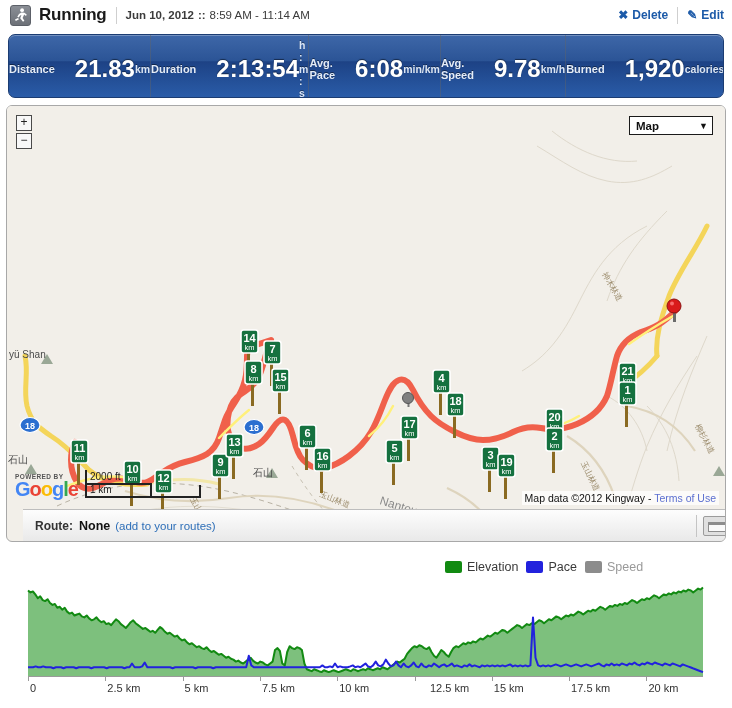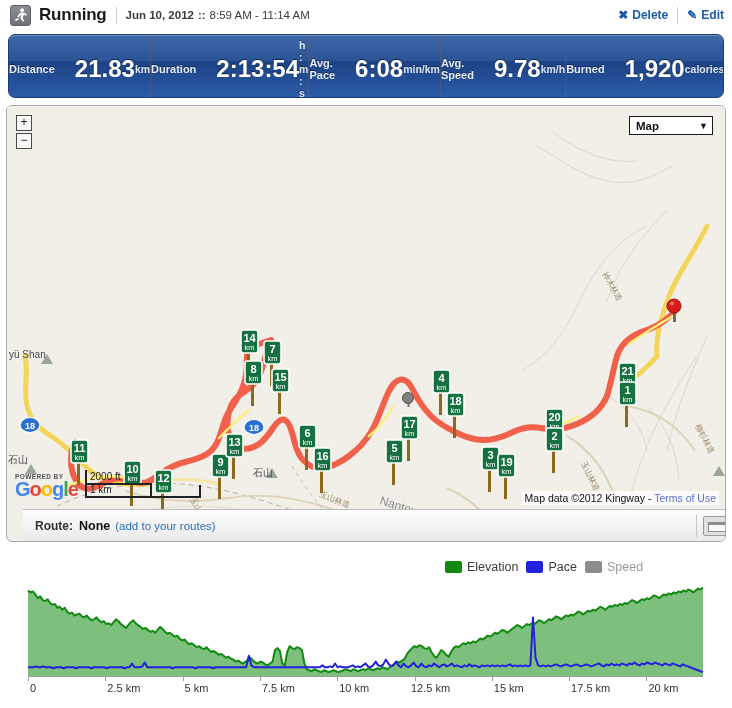--- a/index.html
+++ b/index.html
@@ -555,21 +555,21 @@
           <div class="tlab" style="left: 31px;">0</div>
           <div class="tick" style="left: 105.302px;"></div>
           <div class="tlab" style="left: 108.302px;">2.5 km</div>
           <div class="tick" style="left: 182.604px;"></div>
           <div class="tlab" style="left: 185.604px;">5 km</div>
           <div class="tick" style="left: 259.906px;"></div>
           <div class="tlab" style="left: 262.906px;">7.5 km</div>
           <div class="tick" style="left: 337.208px;"></div>
           <div class="tlab" style="left: 340.208px;">10 km</div>
           <div class="tick" style="left: 414.509px;"></div>
-          <div class="tlab" style="left: 412px;">12.5 km</div>
+          <div class="tlab" style="left: 431px;">12.5 km</div>
           <div class="tick" style="left: 491.811px;"></div>
           <div class="tlab" style="left: 494.811px;">15 km</div>
           <div class="tick" style="left: 569.113px;"></div>
           <div class="tlab" style="left: 572.113px;">17.5 km</div>
           <div class="tick" style="left: 646.415px;"></div>
           <div class="tlab" style="left: 649.415px;">20 km</div>
         </div>
     </div>
   </div>
 

